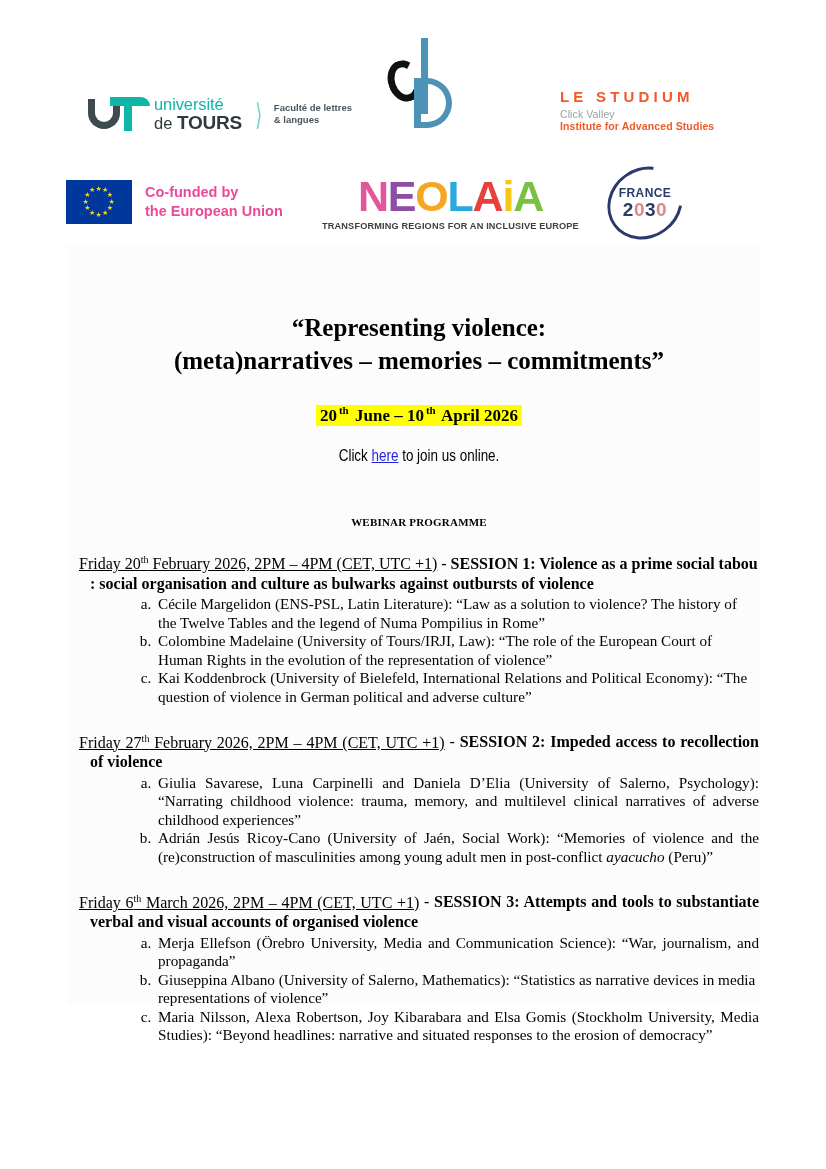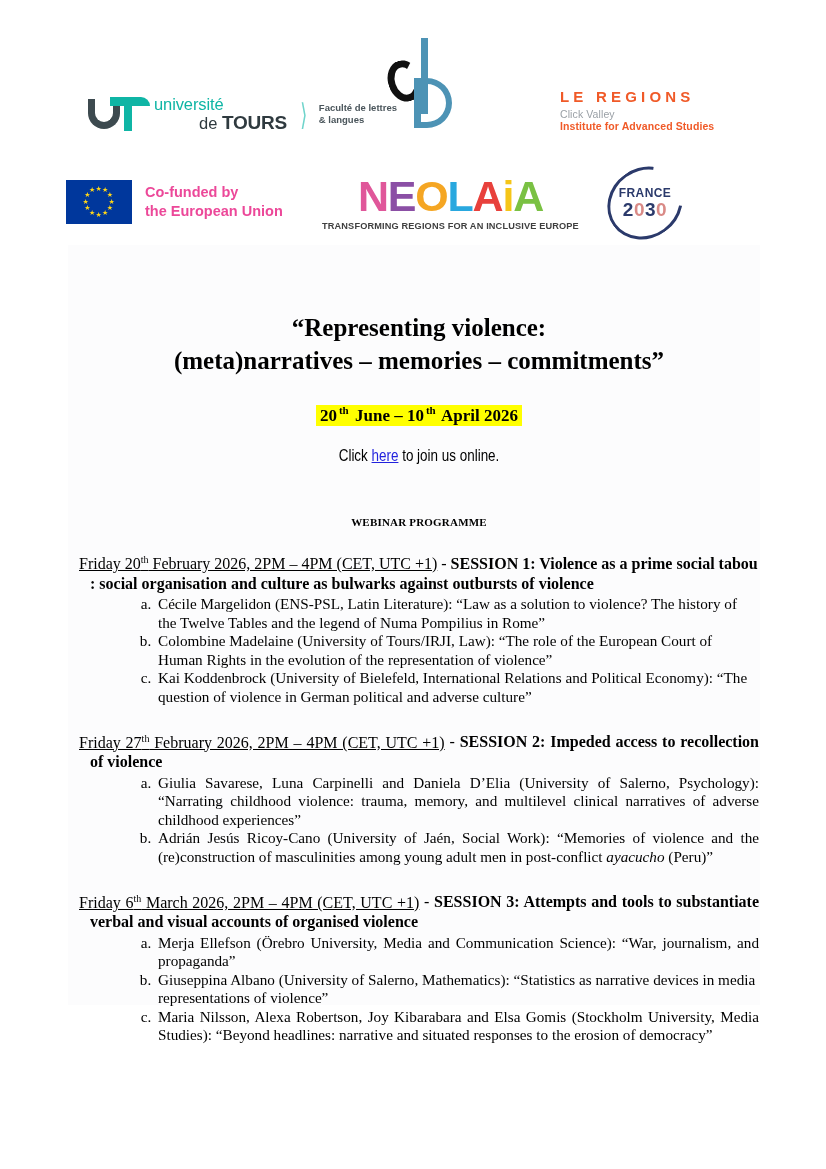--- a/index.html
+++ b/index.html
@@ -62,21 +62,21 @@
     content: "";
     position: absolute; left: 14px; top: 7px;
     width: 8px; height: 27px;
     background: #0fb5a5;
   }
   .ut-words {
     line-height: 1.04;
     font-family: "Liberation Sans", sans-serif;
   }
   .ut-l1 { color: #0fb5a5; font-size: 16.5px; letter-spacing: -0.1px; }
-  .ut-l2 { font-size: 16.5px; color: #2f3a3f; margin-left: 45px; }
+  .ut-l2 { font-size: 16.5px; color: #2f3a3f; }
   .ut-l2 b { font-size: 19px; color: #2f3a3f; letter-spacing: -0.2px; }
   .ut-sep {
     font-size: 30px; color: #6fd4cb; margin: 0 9px 0 11px;
     font-family: "Liberation Sans", sans-serif; font-weight: 300;
     transform: scaleX(0.6); display: inline-block;
   }
   .ut-fac {
     font-family: "Liberation Sans", sans-serif;
     font-weight: bold;
     font-size: 9.5px;
@@ -357,21 +357,21 @@
 
     <div class="logo-icd">
       <div class="icd-mark">
         <div class="icd-bar"></div>
         <div class="icd-c"></div>
         <div class="icd-d"></div>
       </div>
     </div>
 
     <div class="logo-studium">
-      <div class="st-1">LE  REGIONS</div>
+      <div class="st-1">LE  STUDIUM</div>
       <div class="st-2">Click Valley</div>
       <div class="st-3">Institute for Advanced Studies</div>
     </div>
 
     <div class="logo-eu">
       <div class="eu-flag" id="euflag">
           <span class="eu-star" style="left: 29.5px; top: 5.5px;">★</span>
           <span class="eu-star" style="left: 36px; top: 7.24167px;">★</span>
           <span class="eu-star" style="left: 40.7583px; top: 12px;">★</span>
           <span class="eu-star" style="left: 42.5px; top: 18.5px;">★</span>

